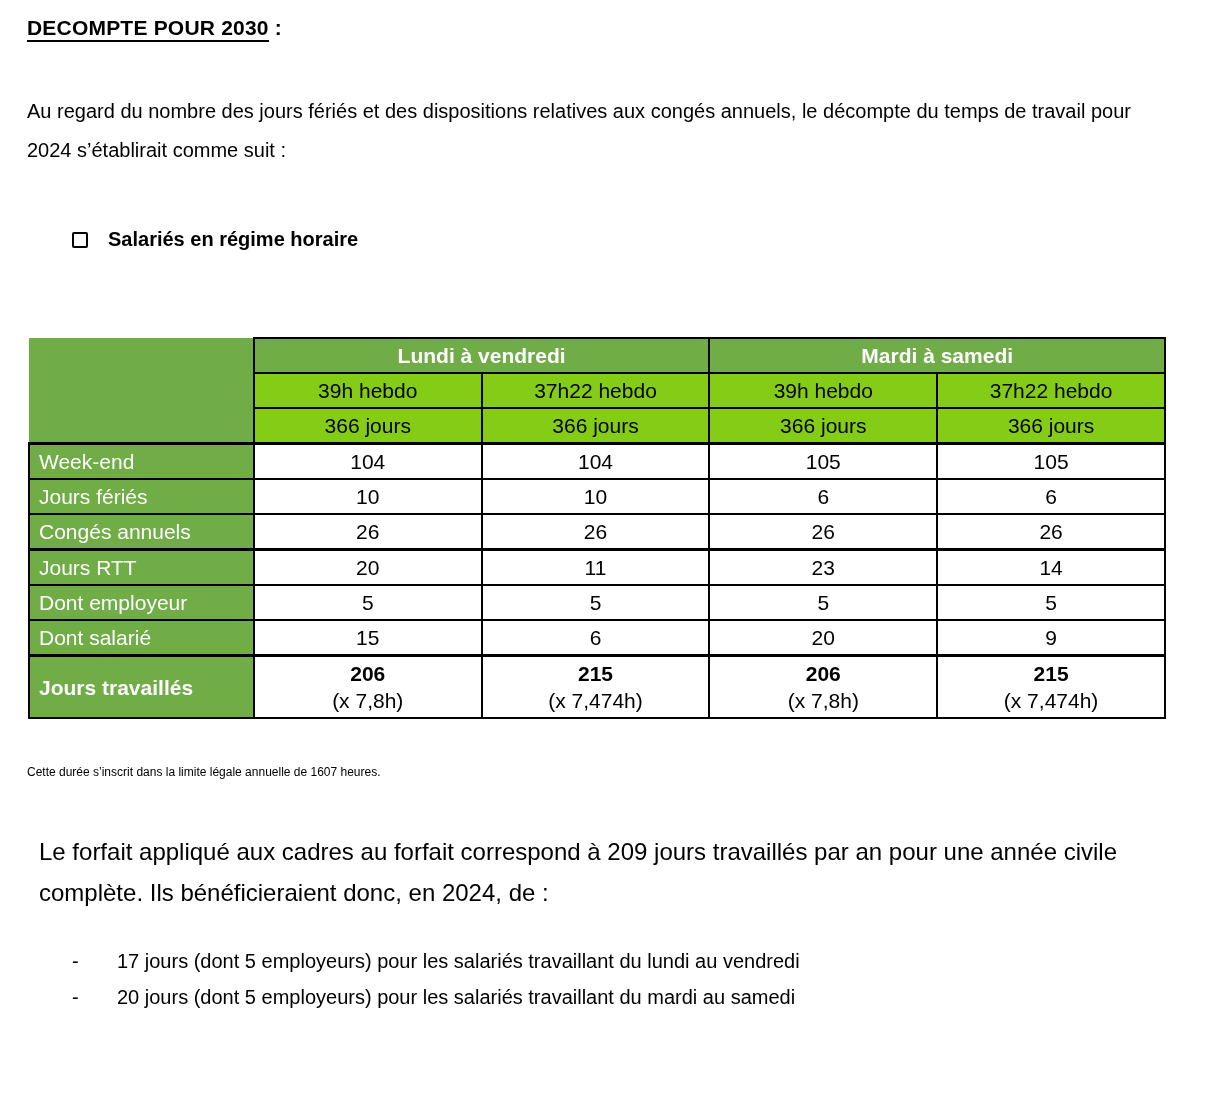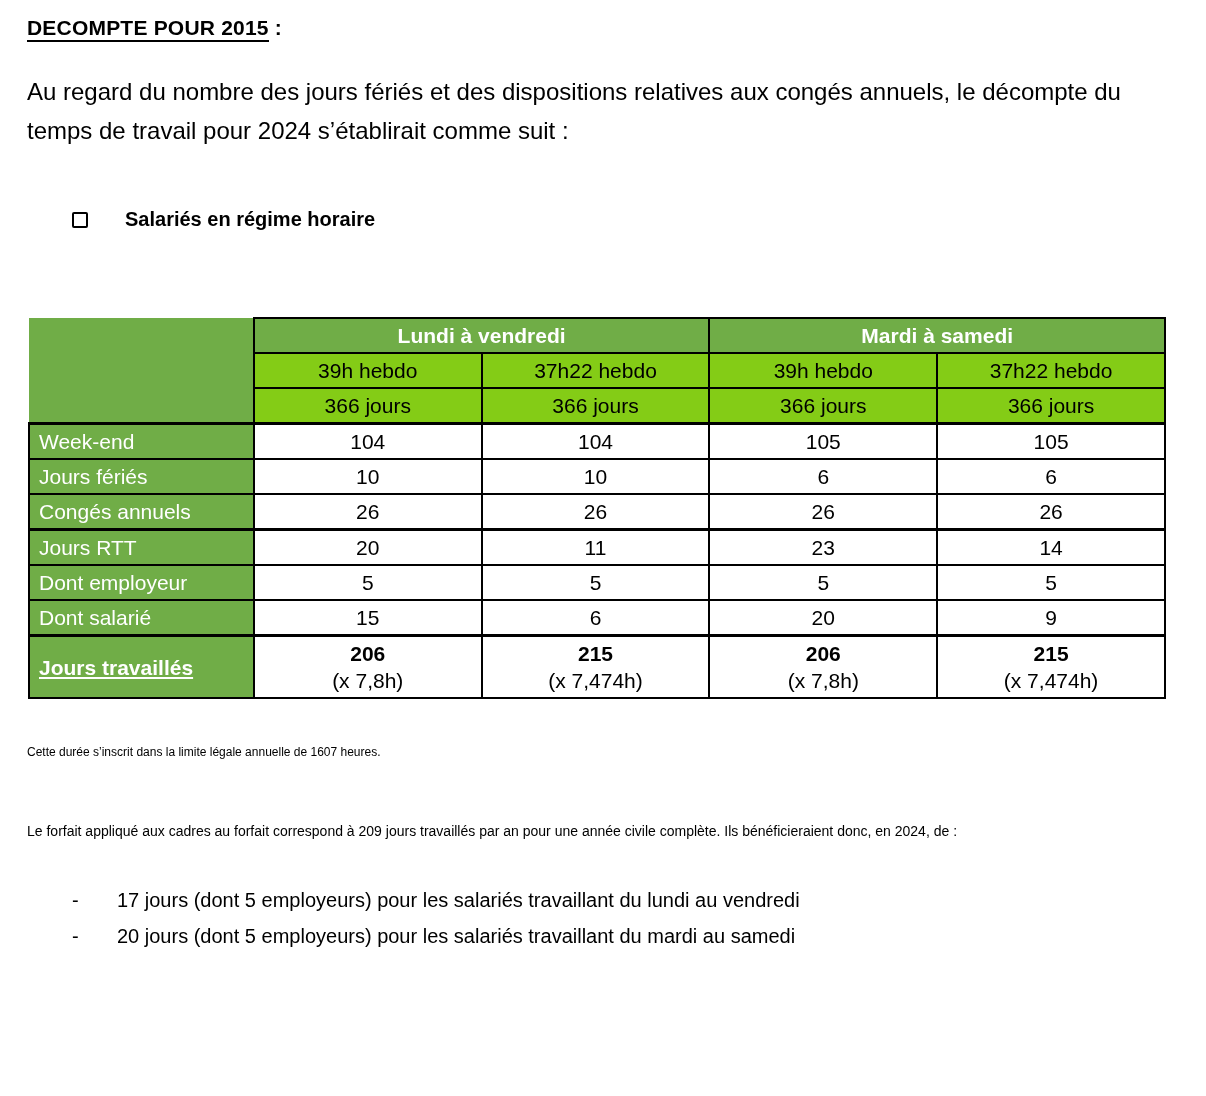--- a/index.html
+++ b/index.html
@@ -6,58 +6,58 @@
   body{
     width:1206px;height:1096px;overflow:hidden;
     font-family:"Liberation Sans","DejaVu Sans",sans-serif;
     -webkit-font-smoothing:antialiased;
   }
   .page{padding:16px 40px 0 27px;}
 
   .title{font-size:21px;font-weight:700;margin:0;letter-spacing:.2px;}
   .title .u{border-bottom:2px solid #000;padding-bottom:1px;}
 
-  .intro{font-size:24px;line-height:39px;margin:32px 0 0 0;max-width:1140px;}
+  .intro{font-size:20px;line-height:39px;margin:52px 0 0 0;max-width:1140px;}
 
   .bullet-heading{
     margin:58px 0 0 45px;font-size:20px;font-weight:700;
-    display:flex;align-items:center;gap:37px;
+    display:flex;align-items:center;gap:20px;
   }
   .sq{width:12px;height:12px;border:2px solid #000;border-radius:2px;flex:0 0 auto;}
 
   table.decompte{border-collapse:collapse;table-layout:fixed;margin:86px 0 0 1px;}
   .decompte col.c-label{width:225px;}
   .decompte col.c-val{width:228px;}
   .decompte td{
     border:2px solid #000;font-size:21px;line-height:27px;
     padding:3px 4px;text-align:center;vertical-align:middle;background:#fff;
   }
   .decompte td.blank{border:none;background:#fff;}
   .decompte tr.grouphead td{background:#70AD47;color:#fff;font-weight:700;}
   .decompte tr.lightrow td{background:#84cc16;color:#000;font-weight:400;}
   .decompte td.label{background:#70AD47;color:#fff;text-align:left;padding-left:9px;}
   .decompte tr.thick td{border-top-width:3px;}
-  .decompte tr.lastrow td.label{font-weight:700;text-decoration:underline;}
+  .decompte tr.lastrow td.label{font-weight:700;}
   .decompte tr.lastrow .v{font-weight:700;}
   .decompte tr.lastrow .sub{font-weight:400;}
 
   .note{font-size:12px;line-height:30px;margin:38px 0 0 0;}
 
-  .forfait{font-size:14px;line-height:41px;margin:44px 0 0 0;max-width:1145px;}
+  .forfait{font-size:24px;line-height:41px;margin:44px 0 0 12px;max-width:1145px;}
 
   .dash-list{margin:30px 0 0 45px;}
   .dash-item{display:flex;font-size:20px;line-height:36px;}
   .dash-item .marker{width:45px;flex:0 0 auto;}
 </style>
 </head>
 <body>
 
 <div class="page">
 
-  <h1 class="title"><span class="u">DECOMPTE POUR 2015</span><span> :</span></h1>
+  <h1 class="title"><span class="u">DECOMPTE POUR 2030</span><span> :</span></h1>
 
   <p class="intro">Au regard du nombre des jours fériés et des dispositions relatives aux congés annuels, le décompte du temps de travail pour 2024 s’établirait comme suit :</p>
 
   <div class="bullet-heading">
     <span class="sq"></span>
     <span>Salariés en régime horaire</span>
   </div>
 
   <table class="decompte">
     <colgroup>

